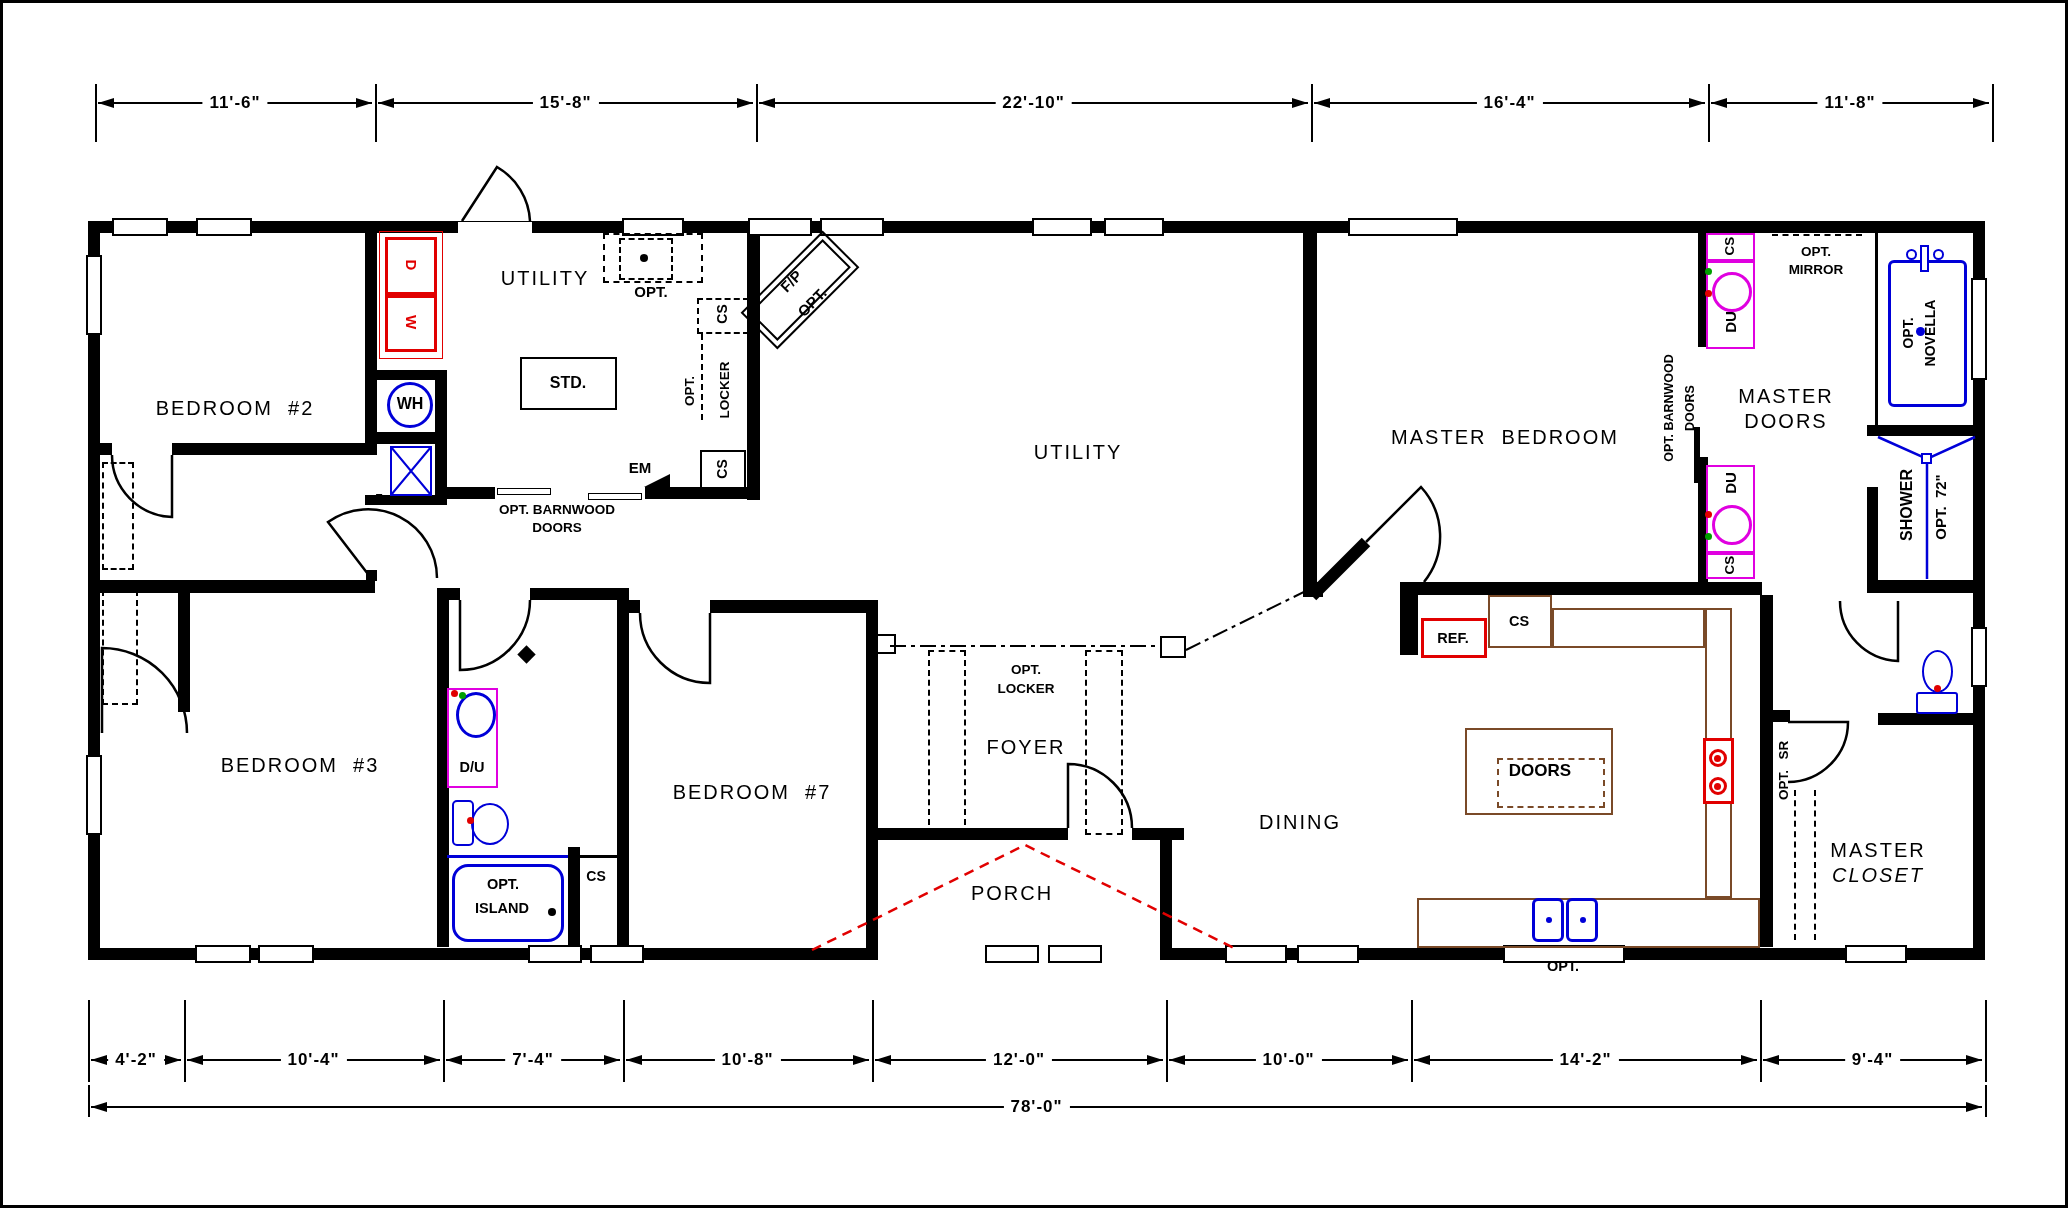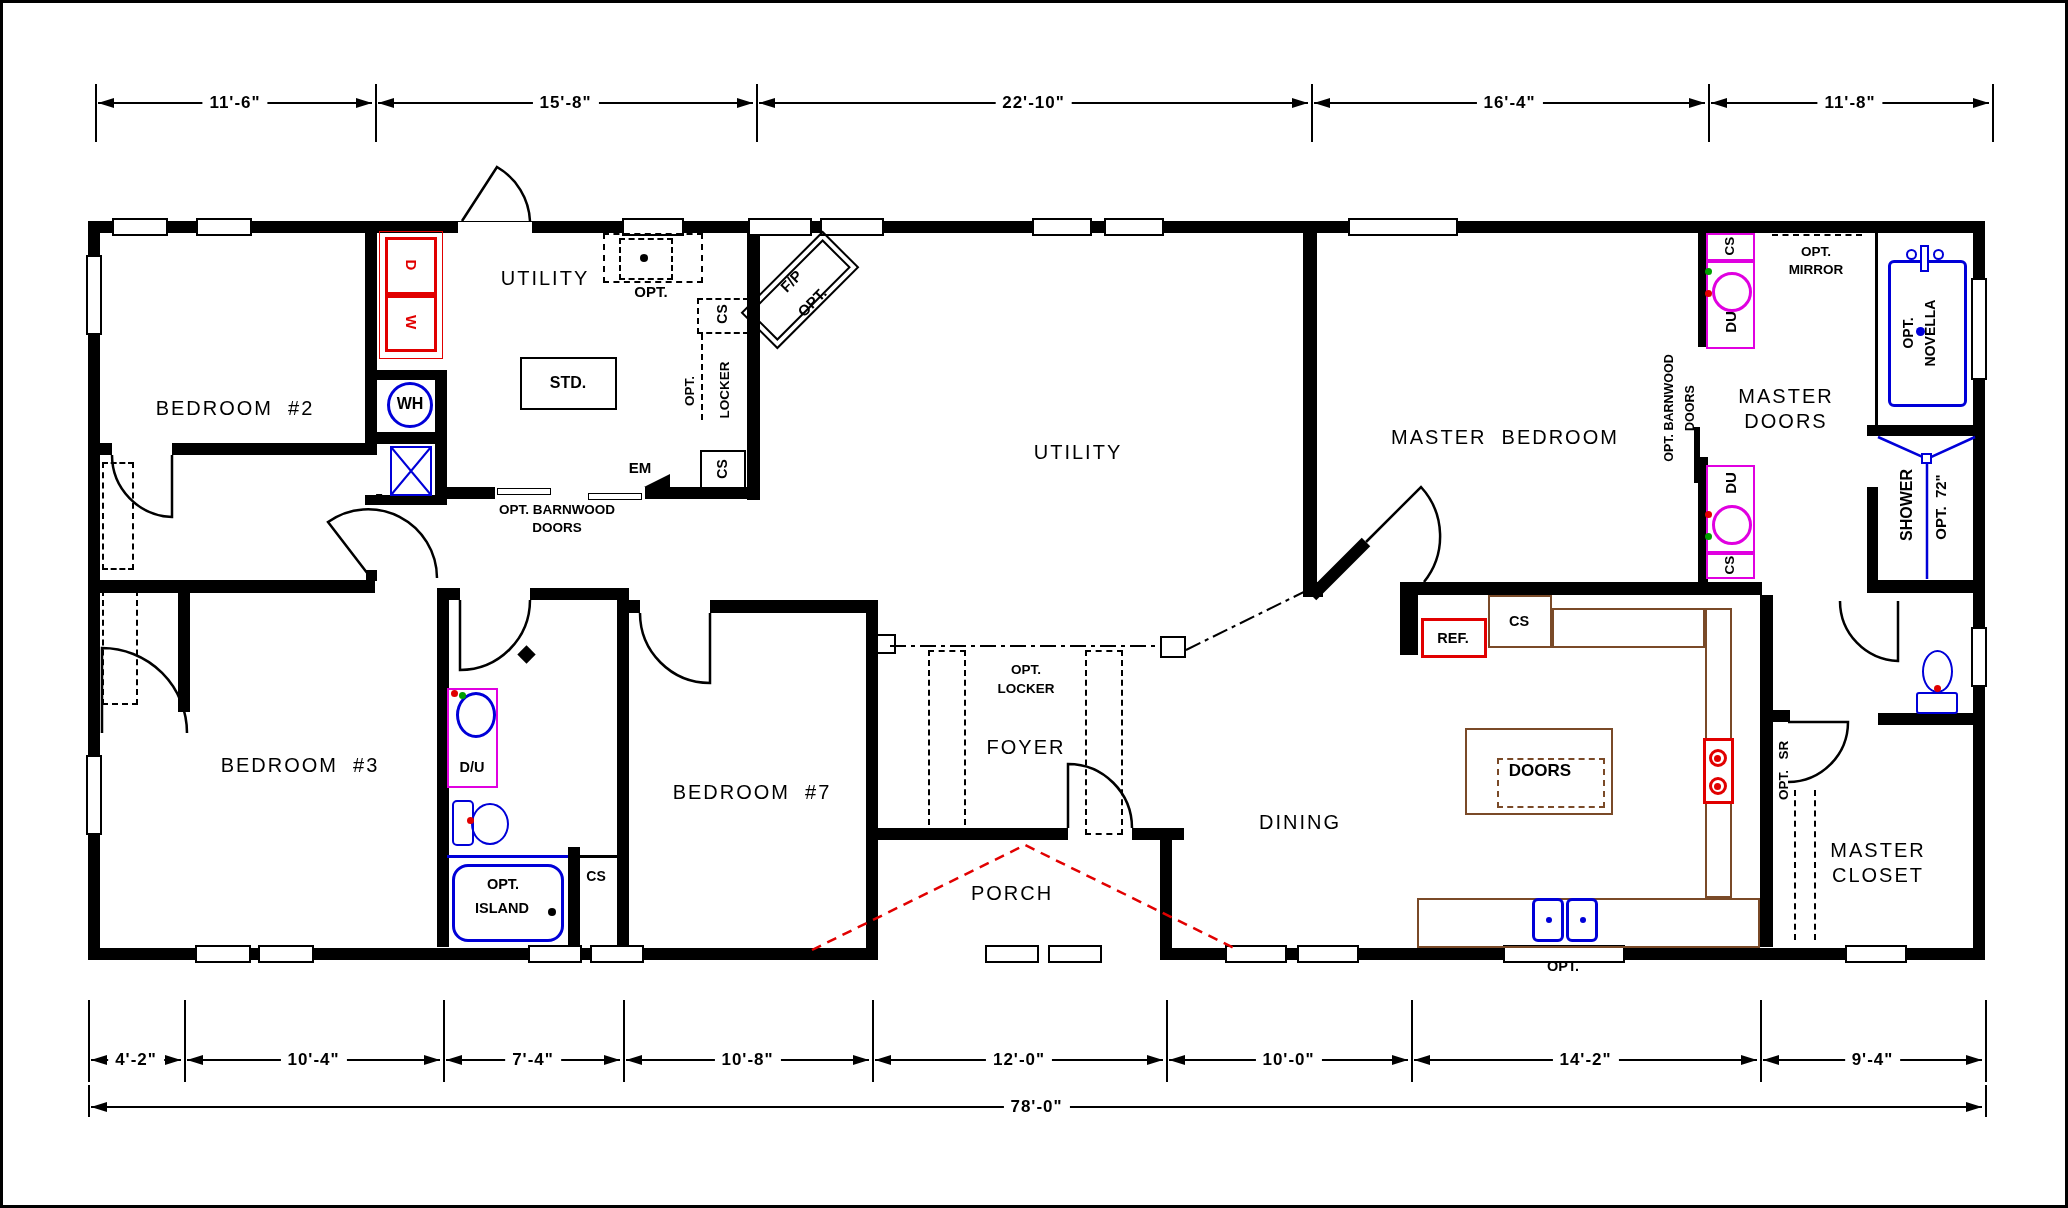--- a/index.html
+++ b/index.html
@@ -221,21 +221,21 @@
       <div class="room-label" style="left: 752px; top: 792px;">BEDROOM  #7</div>
       <div class="room-label" style="left: 545px; top: 278px;">UTILITY</div>
       <div class="room-label" style="left: 1078px; top: 452px;">UTILITY</div>
       <div class="room-label" style="left: 1505px; top: 437px;">MASTER  BEDROOM</div>
       <div class="room-label" style="left: 1786px; top: 396px;">MASTER</div>
       <div class="room-label" style="left: 1786px; top: 421px;">DOORS</div>
       <div class="room-label" style="left: 1026px; top: 747px;">FOYER</div>
       <div class="room-label" style="left: 1300px; top: 822px;">DINING</div>
       <div class="room-label" style="left: 1012px; top: 893px;">PORCH</div>
       <div class="room-label" style="left: 1878px; top: 850px;">MASTER</div>
-      <div class="room-label" style="left: 1878px; top: 875px;">CLOSET</div>
+      <div class="room-label" style="left: 1878px; top: 875px; font-style: italic;">CLOSET</div>
       <div class="tag" style="left: 568px; top: 383px; font-size: 16px; transform: translate(-50%, -50%) rotate(0deg);">STD.</div>
       <div class="tag" style="left: 410px; top: 404px; font-size: 16px; transform: translate(-50%, -50%) rotate(0deg);">WH</div>
       <div class="tag" style="left: 411px; top: 265px; font-size: 15px; transform: translate(-50%, -50%) rotate(90deg); color: rgb(225, 0, 0);">D</div>
       <div class="tag" style="left: 411px; top: 322px; font-size: 15px; transform: translate(-50%, -50%) rotate(90deg); color: rgb(225, 0, 0);">W</div>
       <div class="tag" style="left: 722px; top: 314px; font-size: 14px; transform: translate(-50%, -50%) rotate(-90deg);">CS</div>
       <div class="tag" style="left: 689px; top: 391px; font-size: 13.5px; transform: translate(-50%, -50%) rotate(-90deg);">OPT.</div>
       <div class="tag" style="left: 724px; top: 390px; font-size: 13.5px; transform: translate(-50%, -50%) rotate(-90deg);">LOCKER</div>
       <div class="tag" style="left: 722px; top: 469px; font-size: 14px; transform: translate(-50%, -50%) rotate(-90deg);">CS</div>
       <div class="tag" style="left: 640px; top: 467px; font-size: 15px; transform: translate(-50%, -50%) rotate(0deg);">EM</div>
       <div class="tag" style="left: 651px; top: 291px; font-size: 15px; transform: translate(-50%, -50%) rotate(0deg);">OPT.</div>

